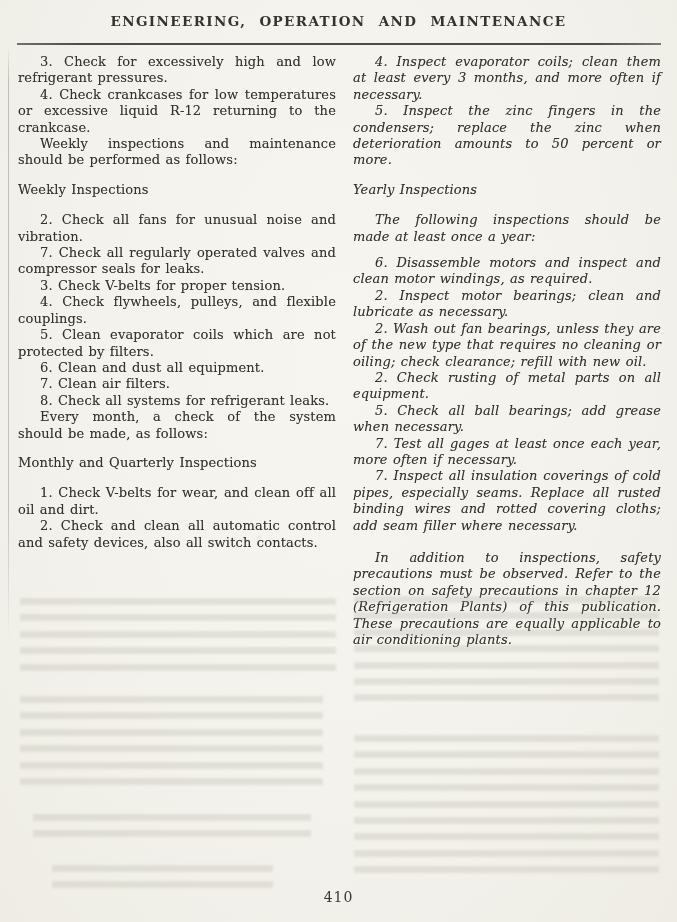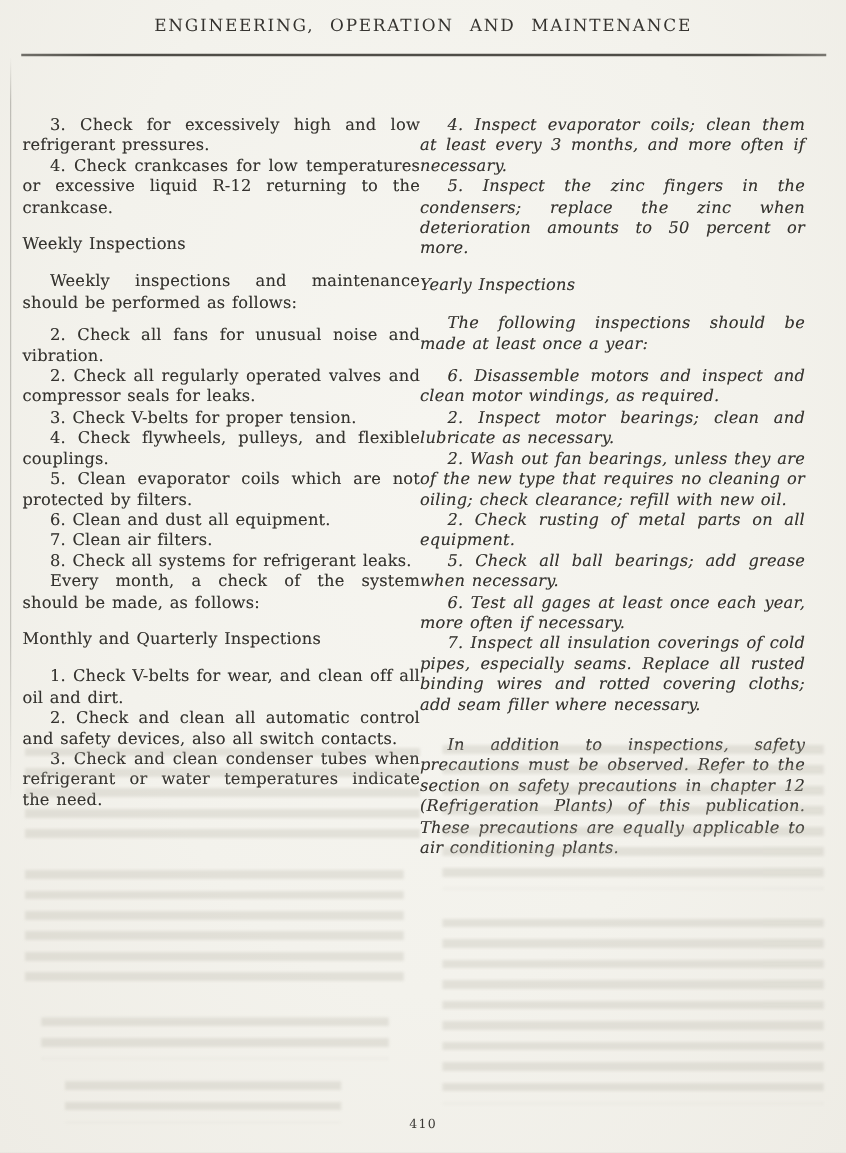--- a/index.html
+++ b/index.html
@@ -16,33 +16,34 @@
     color: #33312d;
   }
   .page-title {
     position: absolute;
     top: 13px; left: 0; right: 0;
     text-align: center;
     font-size: 13.5px;
     letter-spacing: 1.4px;
     word-spacing: 7px;
     color: #35332f;
+    font-weight: bold;
   }
   .header-rule {
     position: absolute;
     top: 43px; left: 17px; right: 16px;
     height: 2px;
     background: linear-gradient(to right, rgba(70,68,62,.75), rgba(70,68,62,.95) 10%, rgba(70,68,62,.95) 90%, rgba(70,68,62,.7));
   }
   .columns {
     position: absolute;
     top: 54px; left: 18px;
     width: 643px;
     display: flex;
-    margin-top: 39px;
+    gap: 17px;
   }
   .col { box-sizing: border-box; }
   .col-left  { width: 318px; }
   .col-right { width: 308px; font-style: italic; }
   .para {
     margin: 0;
     font-size: 13px;
     line-height: 16.4px;
     text-align: justify;
     text-indent: 22px;
@@ -55,21 +56,21 @@
     margin: 13px 0 14px 0;
     text-indent: 0;
     text-align: left;
   }
   .gap  { margin-top: 10px; }
   .gap2 { margin-top: 16px; }
   .page-number {
     position: absolute;
     bottom: 17px; left: 0; right: 0;
     text-align: center;
-    font-size: 10px;
+    font-size: 14px;
     letter-spacing: 1px;
     color: #3a3834;
   }
   .edge-line {
     position: absolute;
     left: 8px; top: 46px;
     width: 1px; height: 595px;
     background: linear-gradient(to bottom,
       rgba(110,108,100,0) 0%,
       rgba(110,108,100,0.38) 6%,
@@ -104,48 +105,47 @@
 
   <div class="page-title">ENGINEERING, OPERATION AND MAINTENANCE</div>
   <div class="header-rule"></div>
   <div class="edge-line"></div>
 
   <div class="columns">
 
     <div class="col col-left">
       <p class="para">3.  Check for excessively high and low refrigerant pressures.</p>
       <p class="para">4.  Check crankcases for low temperatures or excessive liquid R-12 returning to the crankcase.</p>
+      <p class="para">Weekly inspections and maintenance should be performed as follows:</p>
       <p class="para heading">Weekly Inspections</p>
-      <p class="para">Weekly inspections and maintenance should be performed as follows:</p>
       <p class="para gap">2.  Check all fans for unusual noise and vibration.</p>
-      <p class="para">2.  Check all regularly operated valves and compressor seals for leaks.</p>
+      <p class="para">7.  Check all regularly operated valves and compressor seals for leaks.</p>
       <p class="para">3.  Check V-belts for proper tension.</p>
       <p class="para">4.  Check flywheels, pulleys, and flexible couplings.</p>
       <p class="para">5.  Clean evaporator coils which are not protected by filters.</p>
       <p class="para">6.  Clean and dust all equipment.</p>
       <p class="para">7.  Clean air filters.</p>
       <p class="para">8.  Check all systems for refrigerant leaks.</p>
       <p class="para">Every month, a check of the system should be made, as follows:</p>
       <p class="para heading">Monthly and Quarterly Inspections</p>
       <p class="para gap">1.  Check V-belts for wear, and clean off all oil and dirt.</p>
       <p class="para">2.  Check and clean all automatic control and safety devices, also all switch contacts.</p>
-      <p class="para">3.  Check and clean condenser tubes when refrigerant or water temperatures indicate the need.</p>
     </div>
 
     <div class="col col-right">
       <p class="para">4.  Inspect evaporator coils; clean them at least every 3 months, and more often if necessary.</p>
       <p class="para">5.  Inspect the zinc fingers in the condensers; replace the zinc when deterioration amounts to 50 percent or more.</p>
       <p class="para heading">Yearly Inspections</p>
       <p class="para gap">The following inspections should be made at least once a year:</p>
       <p class="para gap">6.  Disassemble motors and inspect and clean motor windings, as required.</p>
       <p class="para">2.  Inspect motor bearings; clean and lubricate as necessary.</p>
       <p class="para">2.  Wash out fan bearings, unless they are of the new type that requires no cleaning or oiling; check clearance; refill with new oil.</p>
       <p class="para">2.  Check rusting of metal parts on all equipment.</p>
       <p class="para">5.  Check all ball bearings; add grease when necessary.</p>
-      <p class="para">6.  Test all gages at least once each year, more often if necessary.</p>
+      <p class="para">7.  Test all gages at least once each year, more often if necessary.</p>
       <p class="para">7.  Inspect all insulation coverings of cold pipes, especially seams. Replace all rusted binding wires and rotted covering cloths; add seam filler where necessary.</p>
       <p class="para gap2">In addition to inspections, safety precautions must be observed. Refer to the section on safety precautions in chapter 12 (Refrigeration Plants) of this publication. These precautions are equally applicable to air conditioning plants.</p>
     </div>
 
   </div>
 
   <div class="ghost ghost-left">
     <div class="gcluster gl1"></div>
     <div class="gcluster gl2"></div>
     <div class="gcluster gl3"></div>

